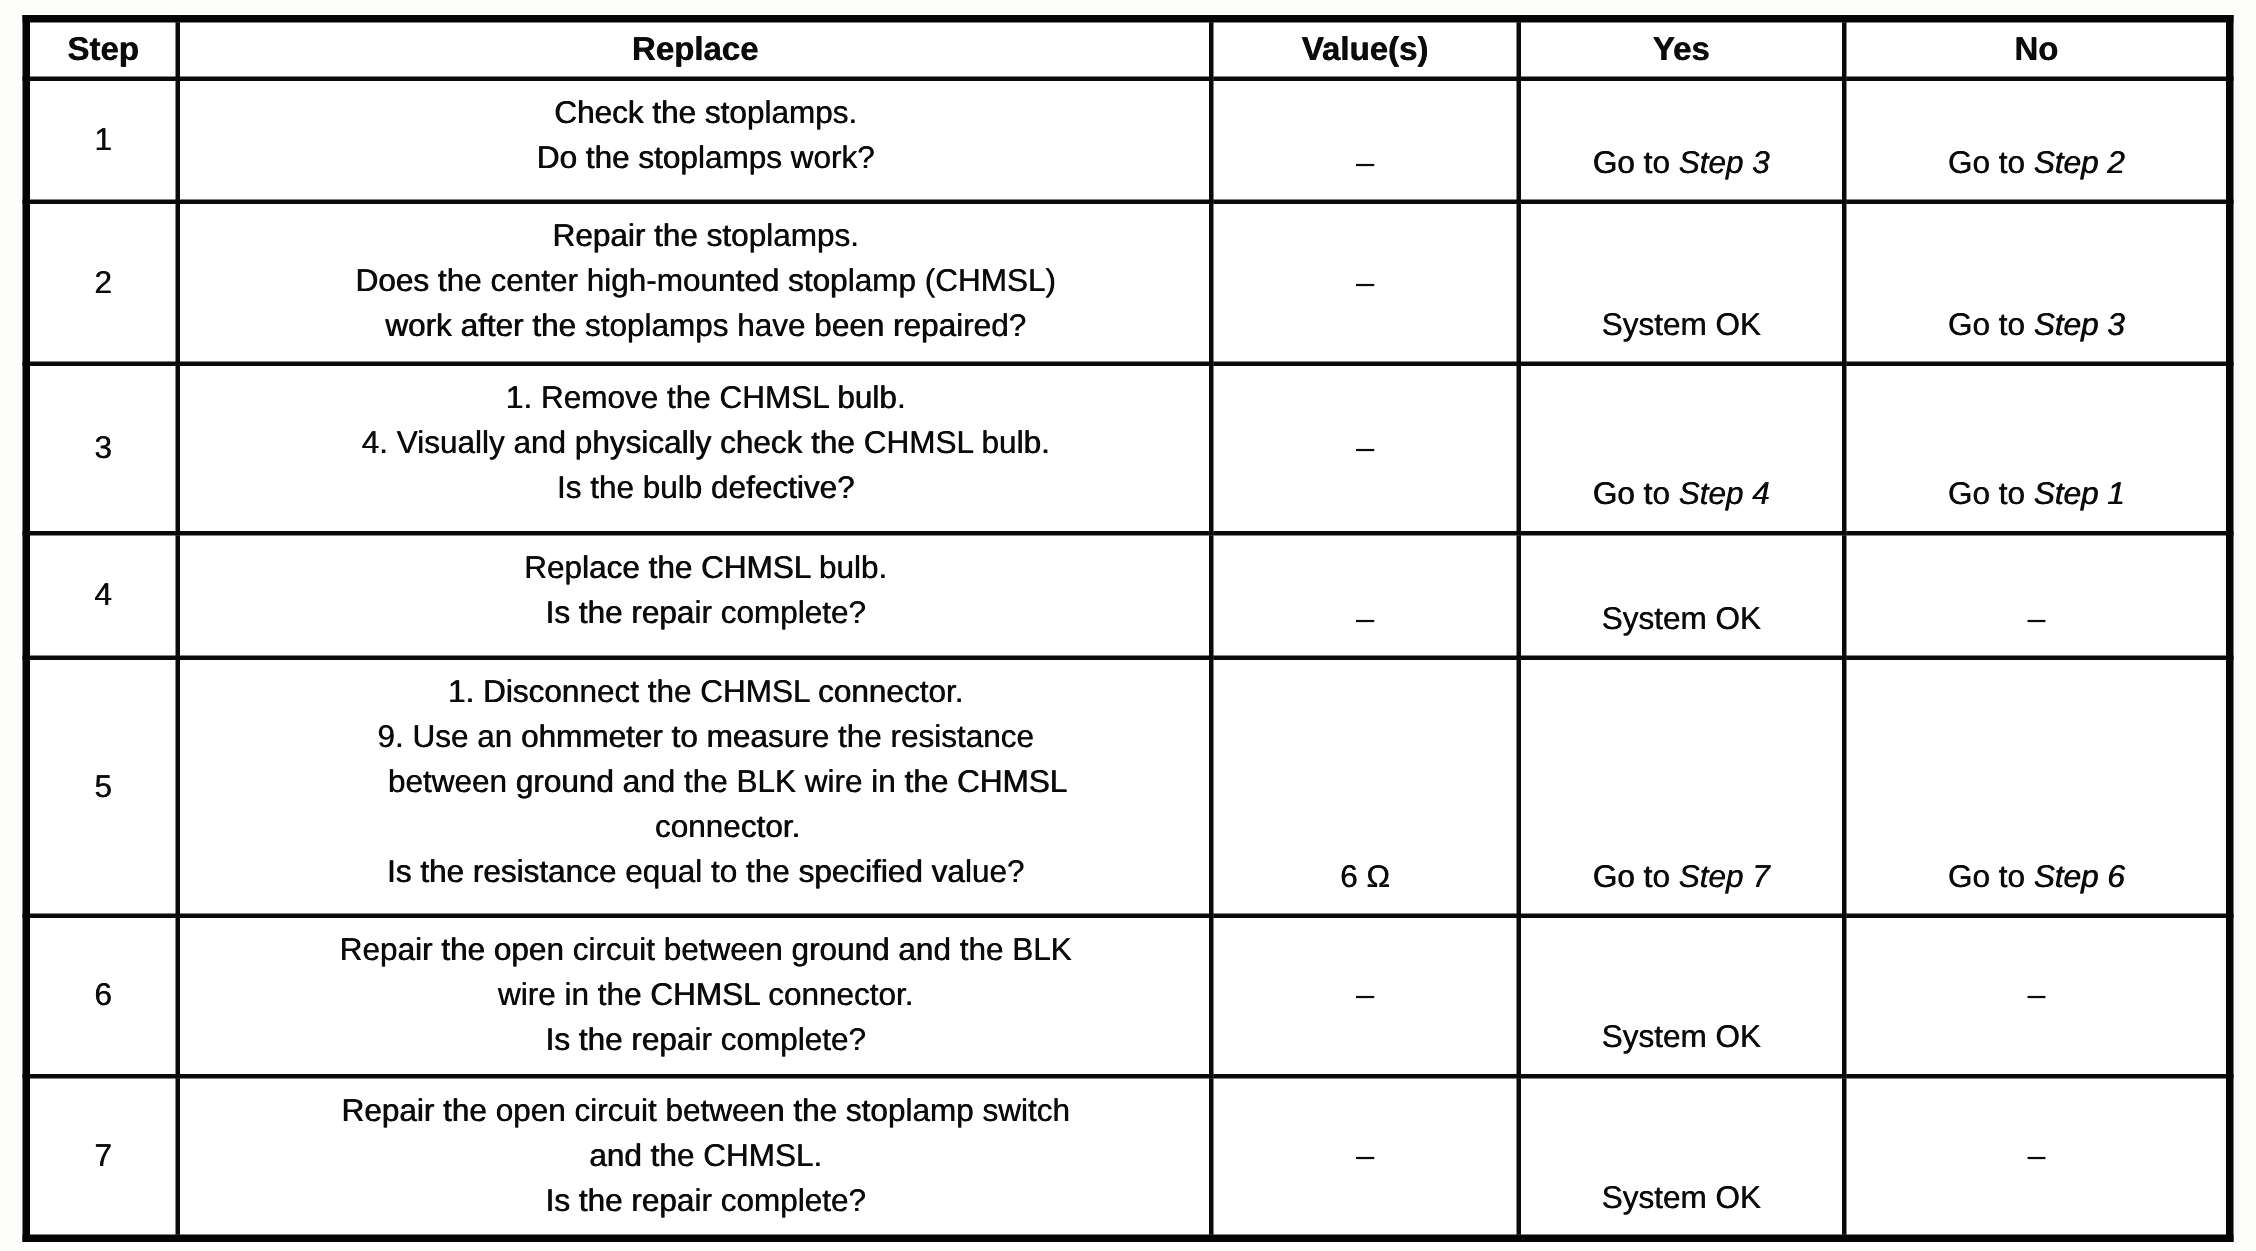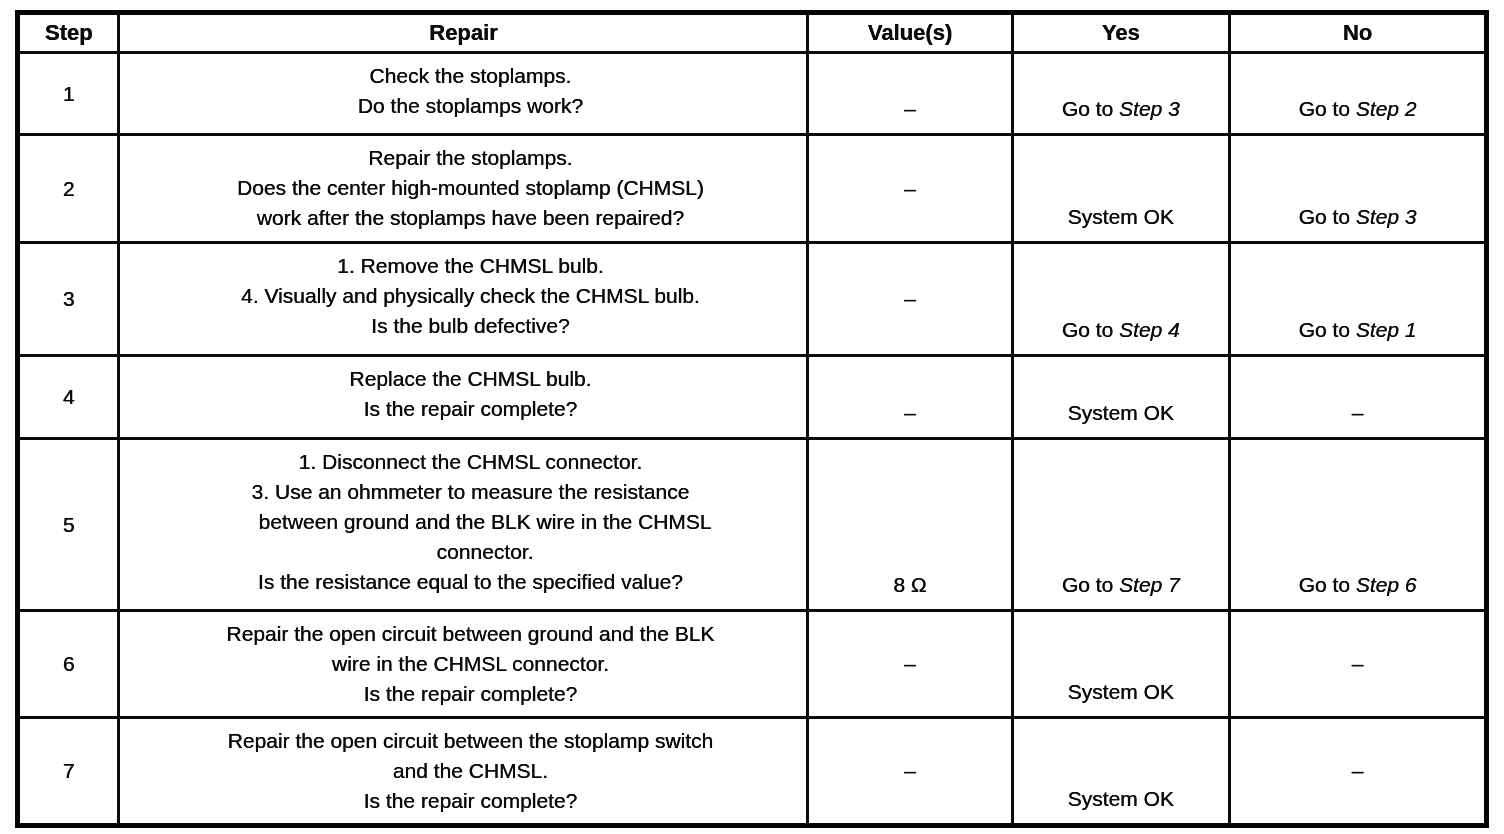--- a/index.html
+++ b/index.html
@@ -86,21 +86,21 @@
     <colgroup>
       <col class="w-step">
         <col class="w-action">
         <col class="w-value">
         <col class="w-yes">
         <col class="w-no">
     </colgroup>
     <thead>
       <tr class="hrow">
         <th>Step</th>
-        <th>Repair</th>
+        <th>Replace</th>
         <th>Value(s)</th>
         <th>Yes</th>
         <th>No</th>
       </tr>
     </thead>
     <tbody>
       <tr class="r1">
         <td class="c-step">1</td>
         <td class="c-action">Check the stoplamps.
 Do the stoplamps work?</td>
@@ -130,25 +130,25 @@
         <td class="c-step">4</td>
         <td class="c-action">Replace the CHMSL bulb.
 Is the repair complete?</td>
         <td class="c-val vb">–</td>
         <td class="c-yes vb"><span>System OK</span><i></i></td>
         <td class="c-no vb"><span>–</span><i></i></td>
       </tr>
       <tr class="r5">
         <td class="c-step">5</td>
         <td class="c-action">1. Disconnect the CHMSL connector.
-3. Use an ohmmeter to measure the resistance
+9. Use an ohmmeter to measure the resistance
      between ground and the BLK wire in the CHMSL
      connector.
 Is the resistance equal to the specified value?</td>
-        <td class="c-val vb">8 Ω</td>
+        <td class="c-val vb">6 Ω</td>
         <td class="c-yes vb"><span>Go to </span><i>Step 7</i></td>
         <td class="c-no vb"><span>Go to </span><i>Step 6</i></td>
       </tr>
       <tr class="r6">
         <td class="c-step">6</td>
         <td class="c-action">Repair the open circuit between ground and the BLK
 wire in the CHMSL connector.
 Is the repair complete?</td>
         <td class="c-val vc">–</td>
         <td class="c-yes vb"><span>System OK</span><i></i></td>

